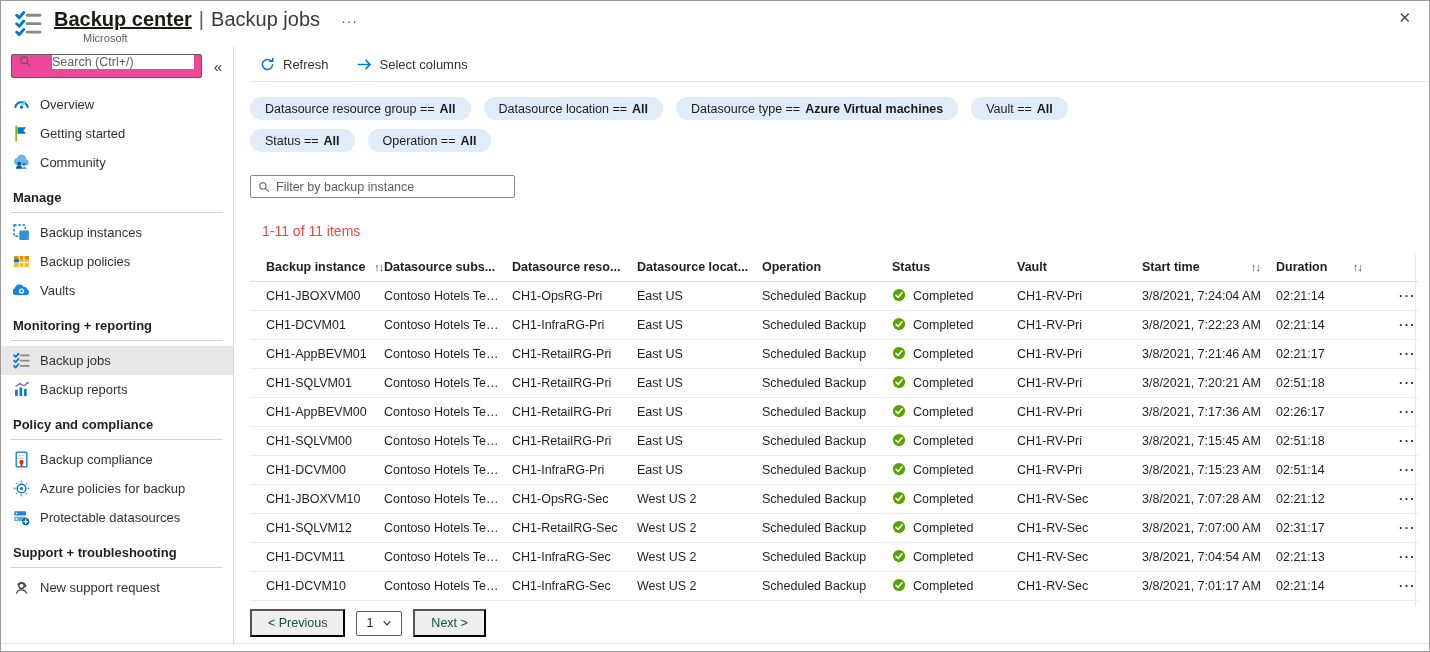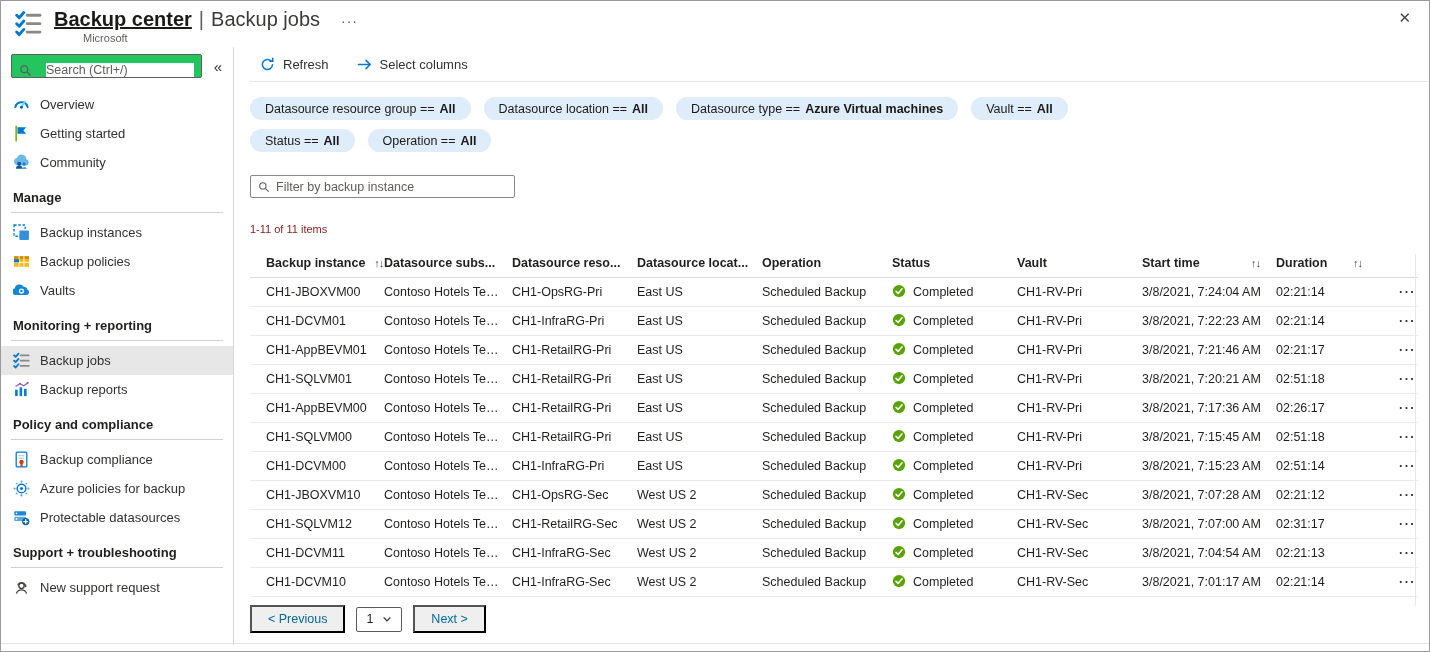--- a/index.html
+++ b/index.html
@@ -17,21 +17,21 @@
   .t-more { color: #605e5c; font-size: 14px; margin-left: 14px; letter-spacing: 1px; cursor: pointer; }
   .t-sub { font-size: 11px; color: #605e5c; margin-top: 1px; padding-left: 29px; }
   .hdr-close { position: absolute; top: 8px; right: 18px; font-size: 15px; color: #484644; cursor: pointer; }
 
   
   .bodyrow { display: flex; height: 598px; }
 
   
   .sidebar { width: 233px; min-width: 233px; border-right: 1px solid #d6d6d6; padding-top: 7px; overflow: hidden; }
   .search-row { display: flex; align-items: center; gap: 9px; padding: 0 8px 0 10px; margin-bottom: 12px; }
-  .search-box { flex: 1; display: flex; align-items: flex-end; gap: 14px; border: 1px solid #605e5c; border-radius: 2px; height: 24px; padding: 0 7px; background: #22c55e; }
+  .search-box { flex: 1; display: flex; align-items: flex-start; gap: 20px; border: 1px solid #605e5c; border-radius: 2px; height: 24px; padding: 0 7px; background: #ec4899; }
   .search-box svg { width: 13px; height: 13px; flex: none; }
   .search-box input { border: none; outline: none; font-size: 12.5px; width: 100%; color: #323130; font-family: "Liberation Sans", sans-serif; }
   .search-box input::placeholder { color: #605e5c; }
   .collapse-btn { font-size: 15px; color: #323130; cursor: pointer; padding: 0 3px; }
   .nav-item { display: flex; align-items: center; gap: 10px; height: 29px; padding: 0 12px; font-size: 13px; color: #323130; cursor: pointer; }
   .nav-item.selected { background: #e7e7e7; }
   .nav-icon { width: 17px; height: 17px; display: inline-flex; flex: none; }
   .nav-icon svg { width: 17px; height: 17px; }
   .section-label { font-weight: 700; font-size: 13px; color: #201f1e; padding: 13px 12px 7px; }
   .section-divider { border-bottom: 1px solid #d2d0ce; margin: 0 10px 5px 10px; }
@@ -45,38 +45,38 @@
   .pills { display: flex; gap: 13px; margin-top: 15px; }
   .pills.second { margin-top: 9px; }
   .pill { background: #dfecfa; border-radius: 12px; height: 23px; display: inline-flex; align-items: center; gap: 5px; padding: 0 15px; font-size: 12.5px; color: #1b1a19; cursor: pointer; white-space: nowrap; }
   .pill-value { font-weight: 700; }
 
   .filter-box { margin-top: 23px; width: 265px; height: 23px; border: 1px solid #8a8886; border-radius: 2px; display: flex; align-items: center; gap: 6px; padding: 0 7px; }
   .filter-box svg { width: 12px; height: 12px; flex: none; }
   .filter-box input { border: none; outline: none; width: 100%; font-size: 12.5px; color: #323130; font-family: "Liberation Sans", sans-serif; }
   .filter-box input::placeholder { color: #605e5c; }
 
-  .items-count { margin-top: 25px; font-size: 11px; color: #7f1d1d; }
+  .items-count { margin-top: 25px; font-size: 14px; color: #ef4444; margin-left: 12px; }
 
   
   .table { margin-top: 13px; width: 1168px; }
   .thead, .trow { display: grid; grid-template-columns: 118px 128px 125px 125px 130px 125px 125px 134px 102px 40px; align-items: center; padding-left: 16px; }
   .thead { height: 30px; font-size: 12.5px; font-weight: 700; color: #201f1e; border-bottom: 1px solid #dcdcdc; }
   .th { display: flex; align-items: center; gap: 9px; cursor: pointer; }
   .sort { font-size: 11px; color: #484644; font-weight: 400; letter-spacing: -1px; }
   .th.sr .sort { margin-left: auto; margin-right: 16px; }
   .trow { height: 29px; font-size: 12.5px; color: #201f1e; border-bottom: 1px solid #edebe9; cursor: pointer; }
   .td { white-space: nowrap; overflow: hidden; text-overflow: ellipsis; padding-right: 8px; }
   .td.status { display: flex; align-items: center; gap: 7px; }
   .td.status svg { width: 14px; height: 14px; flex: none; }
   .td.actions { text-align: right; font-weight: 700; letter-spacing: 1.5px; color: #323130; padding-right: 2px; overflow: visible; cursor: pointer; }
 
   
   .pagination { display: flex; align-items: center; gap: 11px; margin-top: 8px; }
-  .page-btn { background: #efefef; color: #0369a1; font-size: 12.5px; padding: 5px 16px; cursor: default; }
+  .page-btn { background: #efefef; color: #14532d; font-size: 12.5px; padding: 5px 16px; cursor: default; }
   .page-select { border: 1px solid #605e5c; border-radius: 2px; background: #fff; height: 25px; padding: 0 9px; display: flex; align-items: center; gap: 9px; font-size: 12.5px; color: #201f1e; cursor: pointer; }
   .page-select svg { width: 10px; height: 10px; }
 
   
   .bottom-line { position: absolute; left: 0; right: 0; bottom: 7px; border-top: 1px solid #e3e3e3; }
   .scroll-hint { position: absolute; top: 253px; right: 13px; height: 352px; border-left: 1px solid #e8e8e8; }
 </style>
 </head>
 <body>
 

